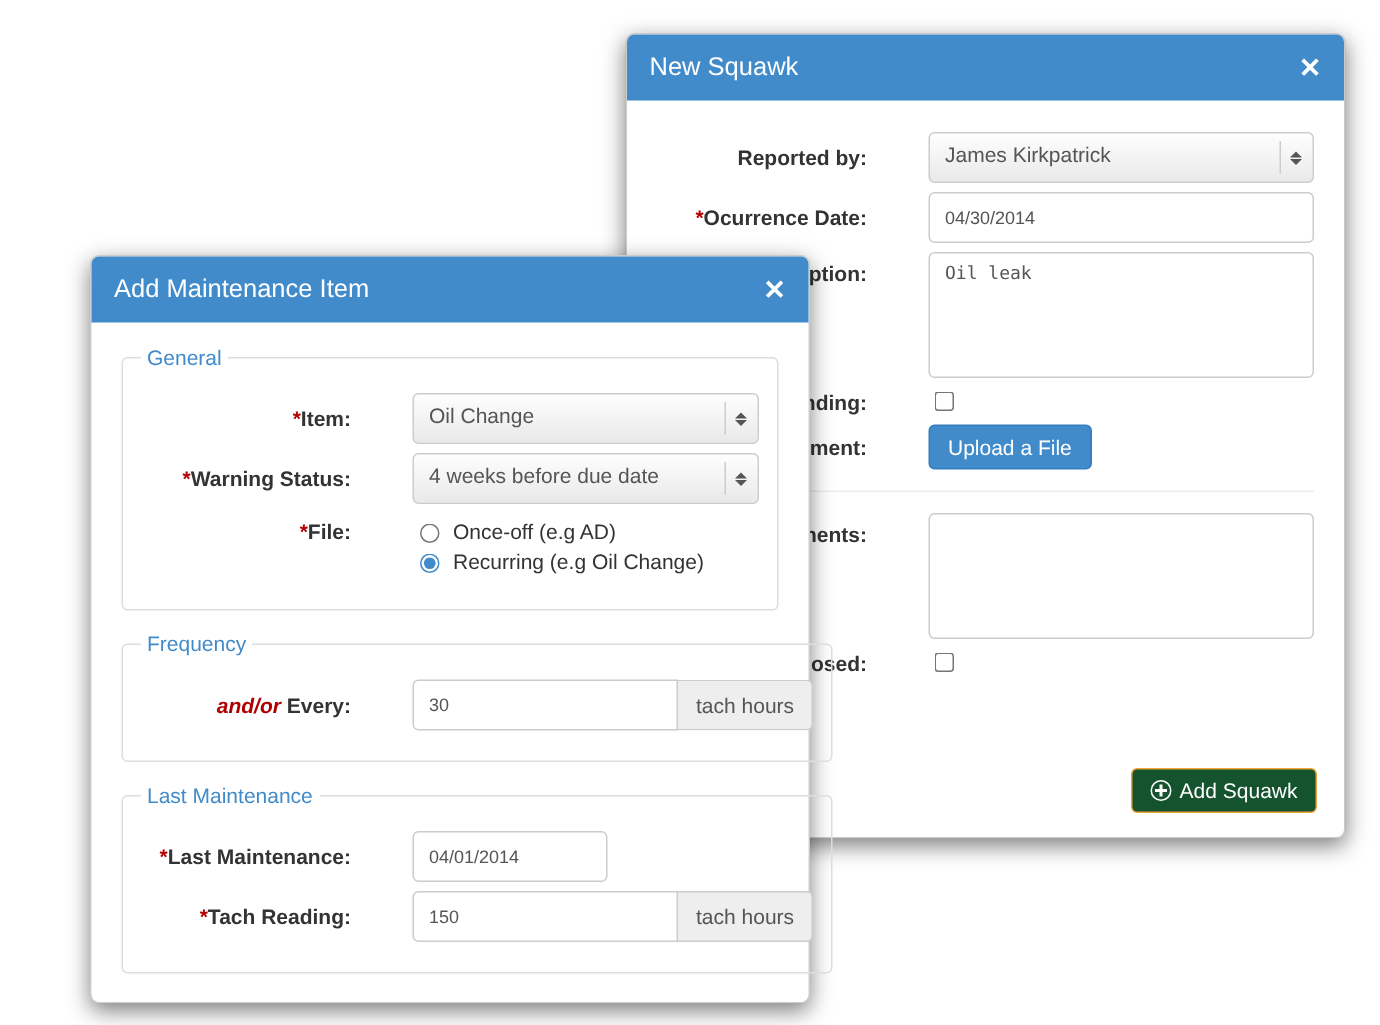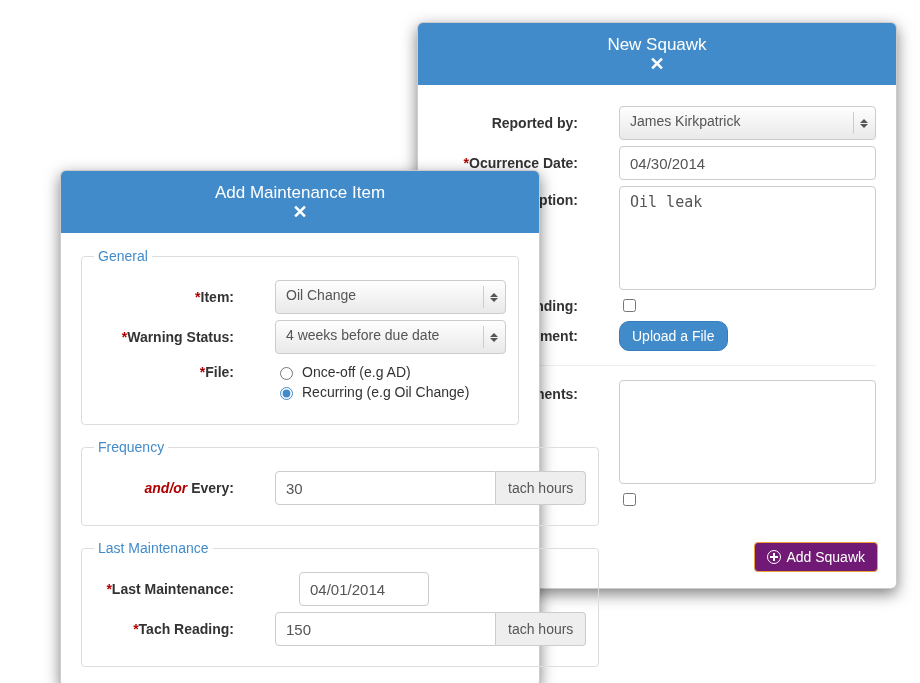--- a/index.html
+++ b/index.html
@@ -21,21 +21,20 @@
   }
   .modal-header {
     background: #428bca;
     color: #fff;
     padding: 12px 15px;
     border-top-left-radius: 5px;
     border-top-right-radius: 5px;
     display: flex;
     align-items: center;
     justify-content: space-between;
-    flex-direction: column;
   }
   .modal-title {
     font-size: 17px;
     font-weight: 400;
   }
   .close-icon {
     font-size: 18px;
     font-weight: bold;
     cursor: pointer;
     line-height: 1;
@@ -111,21 +110,21 @@
     border-right:4px solid transparent;
   }
   .select-caret .up{border-bottom:4px solid #555;}
   .select-caret .down{border-top:4px solid #555;}
   .form-control {
     background:#fff;
     border:1px solid #ccc;
     border-radius:4px;
     height:34px;
     padding:6px 10px;
-    font-size:15px;
+    font-size:12px;
     color:#555;
   }
   .input-group {
     display:flex;
   }
   .input-group .form-control{
     border-top-right-radius:0;
     border-bottom-right-radius:0;
     flex:1;
   }
@@ -155,27 +154,27 @@
     align-items:center;
     gap:5px;
     padding:6px 12px;
     font-size:14px;
     border-radius:4px;
     border:1px solid transparent;
     cursor:pointer;
     color:#fff;
   }
   .btn-orange{
-    background:#701a75;
+    background:#14532d;
     border-color:#eea236;
+    margin-top:28px;
   }
   .btn-blue{
     background:#428bca;
     border-color:#357ebd;
-    border-radius:10px;
   }
   .modal-footer{
     padding:12px 18px 16px;
     display:flex;
     justify-content:flex-end;
   }
   .plus-circle{
     display:inline-flex;
     width:14px;height:14px;
     border:1.5px solid #fff;
@@ -311,21 +310,21 @@
           <input class="form-control" value="30" style="">
           <span class="input-addon">tach hours</span>
         </div>
       </div>
     </fieldset>
 
     <fieldset style="margin-bottom:4px;">
       <legend>Last Maintenance</legend>
       <div class="form-row">
         <span class="form-label"><span class="req">*</span><span>Last Maintenance:</span></span>
-        <div style="flex:1;margin-left:24px;">
+        <div style="flex:1;">
           <input class="form-control date-input" value="04/01/2014" style="">
         </div>
       </div>
       <div class="form-row">
         <span class="form-label"><span class="req">*</span><span>Tach Reading:</span></span>
         <div class="input-group">
           <input class="form-control" value="150" style="">
           <span class="input-addon">tach hours</span>
         </div>
       </div>

